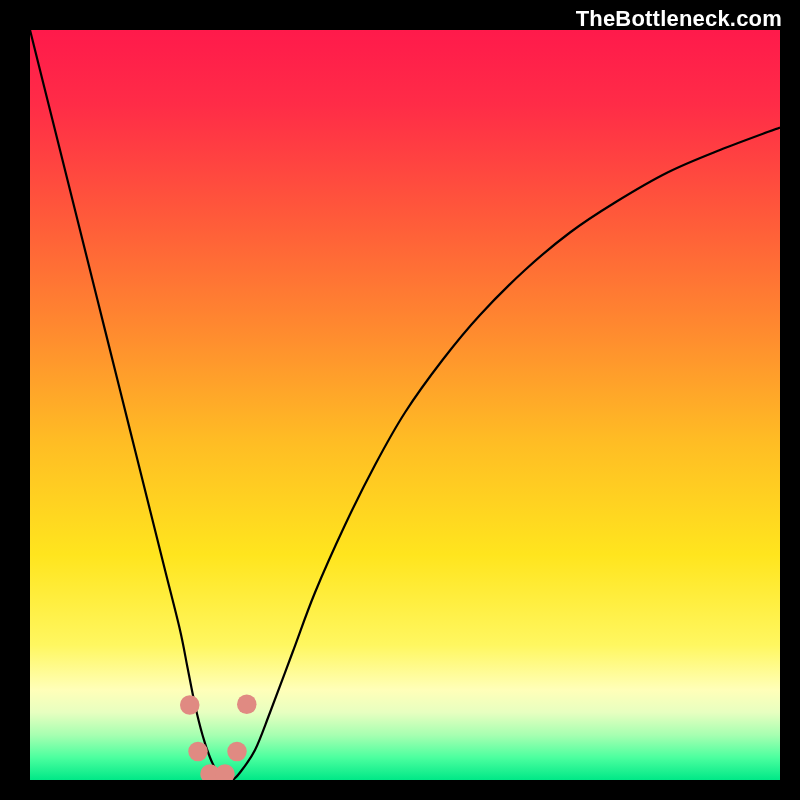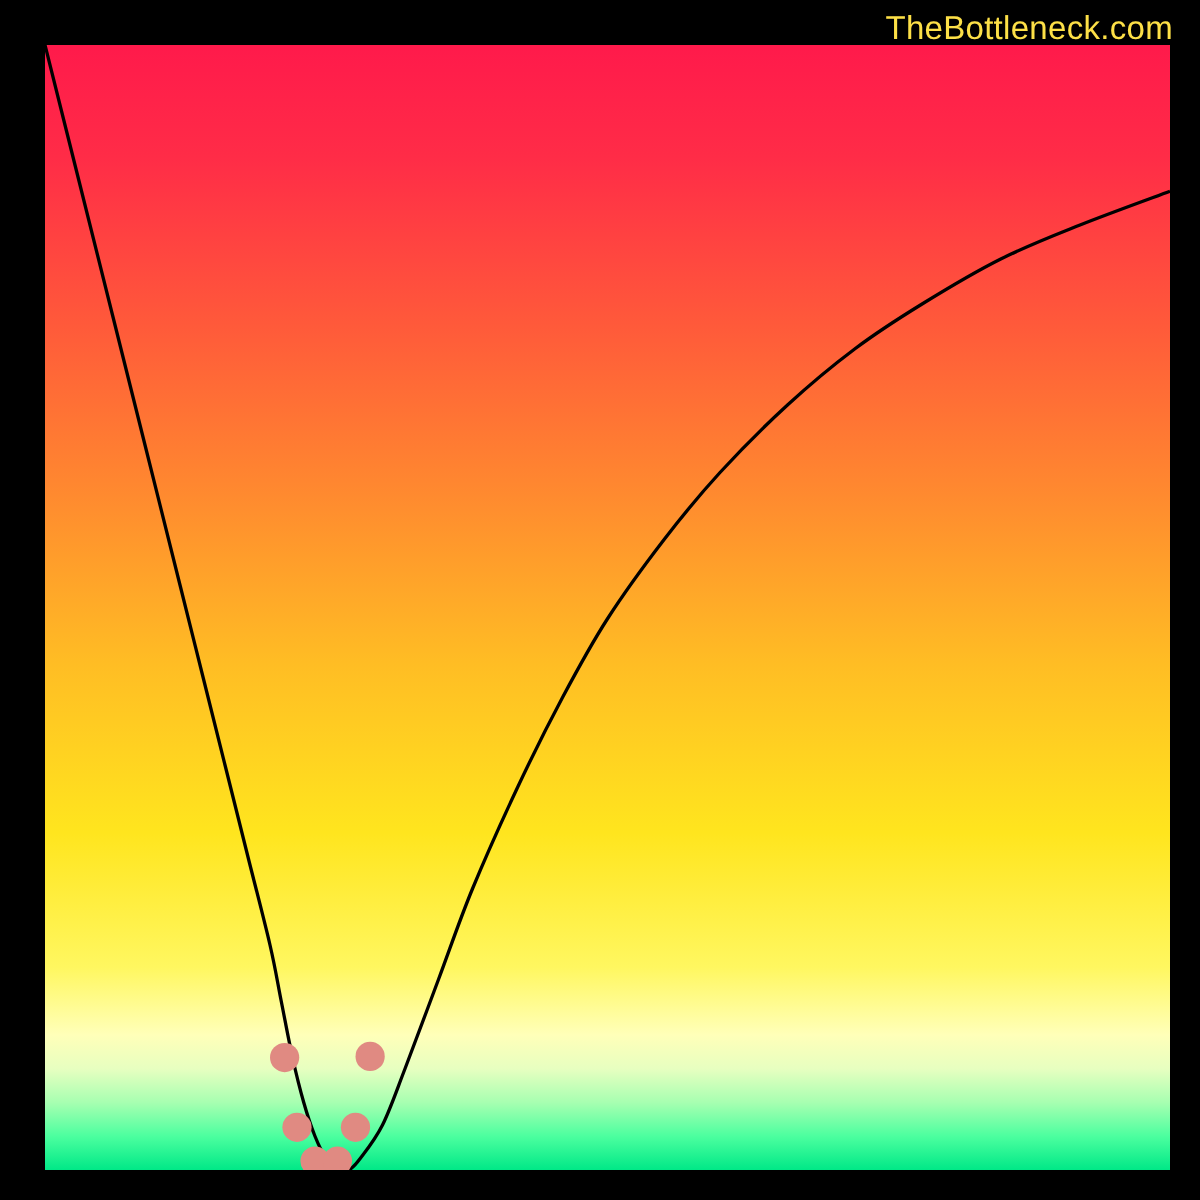--- a/index.html
+++ b/index.html
@@ -22,24 +22,24 @@
     left: 30px;
     top: 30px;
     width: 750px;
     height: 750px;
     overflow: hidden;
   }
   .watermark {
     position: absolute;
     top: 6px;
     right: 18px;
-    color: #fde047;
+    color: #ffffff;
     font-size: 22px;
     letter-spacing: 0.2px;
-    font-weight: 400;
+    font-weight: 700;
   }
   svg { display: block; }
 </style>
 </head>
 <body>
 
 <div class="frame">
   <div class="watermark">TheBottleneck.com</div>
   <div class="plot">
     <svg id="chart-svg" width="750" height="750" viewBox="0 0 750 750" preserveAspectRatio="none">

